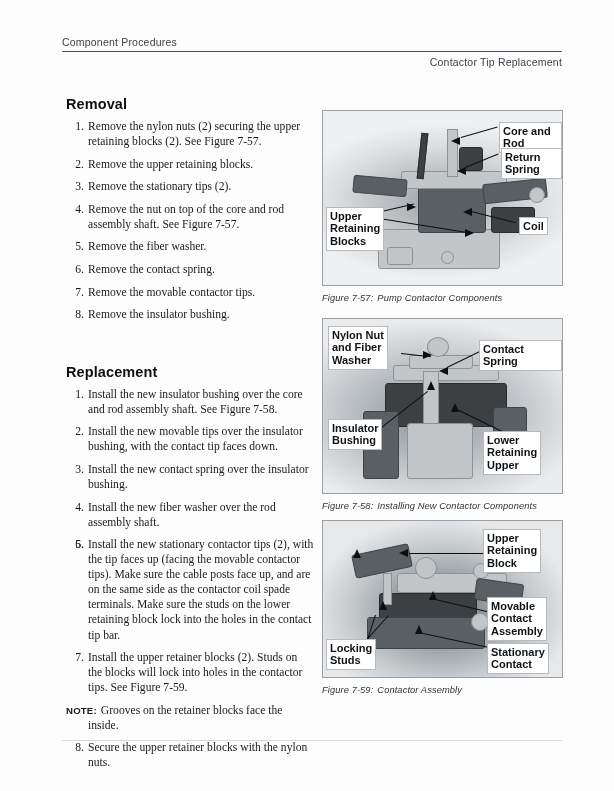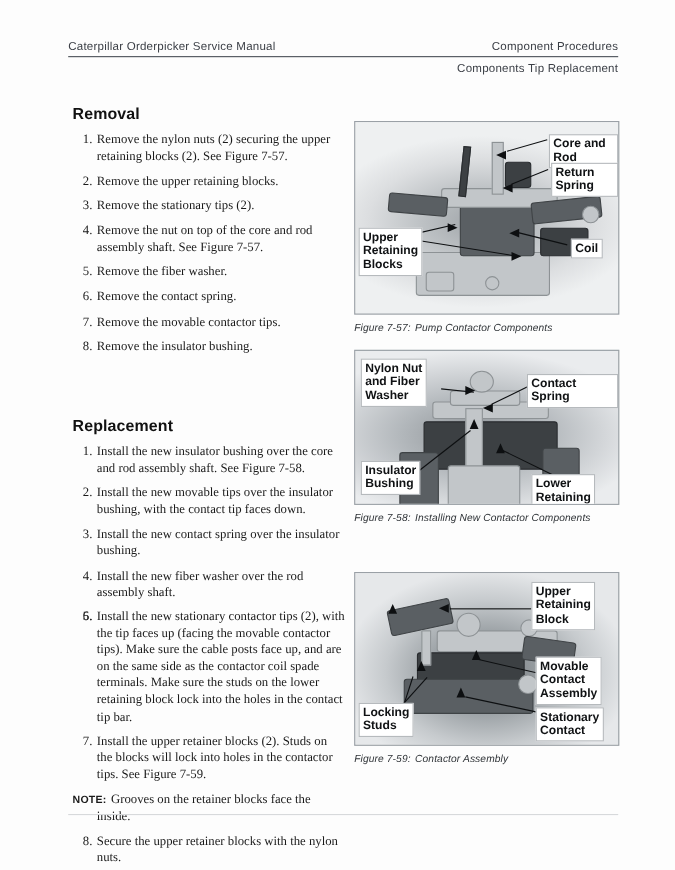--- a/index.html
+++ b/index.html
@@ -58,21 +58,21 @@
   }
   .section-title {
     font-family: "Liberation Sans", sans-serif;
     font-weight: bold;
     font-size: 14.5px;
     color: #111;
     margin: 0 0 7px 0;
     letter-spacing: 0.1px;
   }
   .section-title.second {
-    margin-top: 16px;
+    margin-top: 0;
   }
   ol.steps {
     list-style: none;
     margin: 0;
     padding: 0;
   }
   ol.steps > li {
     position: relative;
     padding-left: 22px;
     margin-bottom: 7.5px;
@@ -215,25 +215,24 @@
     letter-spacing: 0.3px;
   }
 </style>
 </head>
 <body>
 
 <div class="page">
 
   <div class="header">
     <div class="header-row">
-      <span>Caterpillar Orderpicker Service Manual</span>
       <span>Component Procedures</span>
     </div>
     <div class="header-rule"></div>
-    <div class="header-sub">Components Tip Replacement</div>
+    <div class="header-sub">Contactor Tip Replacement</div>
   </div>
 
   <div class="left-col">
 
     <h2 class="section-title">Removal</h2>
     <ol class="steps">
       <li>
         <span class="num">1.</span>
         <span>Remove the nylon nuts (2) securing the upper retaining blocks (2). See Figure 7-57.</span>
       </li>
@@ -348,21 +347,21 @@
       <div class="lead" style="left:148px; top:100px; width:46px; transform:rotate(14deg);"></div>
       <div class="arrowhead left" style="left:140px; top:97px;"></div>
       <div class="fig-label" style="left:196px; top:106px;">Coil</div>
     </div>
     <div class="fig-caption">
       <span class="capnum">Figure 7-57:</span><span>Pump Contactor Components</span>
     </div>
   </div>
 
   <div class="figure" style="top:318px;">
-    <div class="fig-img" style="height:141px;">
+    <div class="fig-img" style="height:176px;">
       <div class="photo-bg mid"></div>
 
       <div class="part dark r3" style="left:62px; top:64px; width:120px; height:42px;"></div>
       <div class="part light r3" style="left:70px; top:46px; width:104px; height:14px;"></div>
       <div class="part light r3" style="left:86px; top:36px; width:62px; height:12px;"></div>
       <div class="part light round" style="left:104px; top:18px; width:20px; height:18px;"></div>
       <div class="part light" style="left:100px; top:52px; width:14px; height:58px;"></div>
       <div class="part light r3" style="left:84px; top:104px; width:64px; height:54px;"></div>
       <div class="part mdark r3" style="left:40px; top:92px; width:34px; height:66px;"></div>
       <div class="part mdark r3" style="left:170px; top:88px; width:32px; height:40px;"></div>

